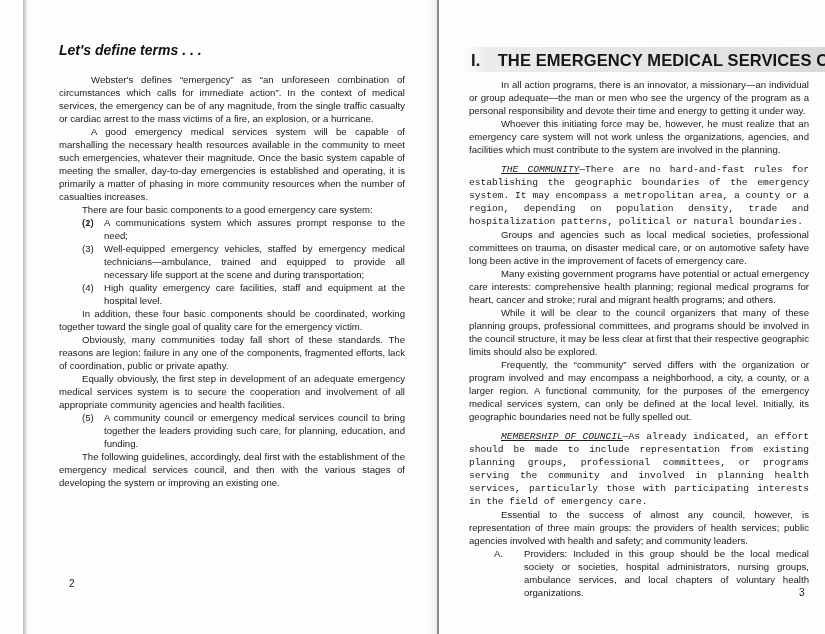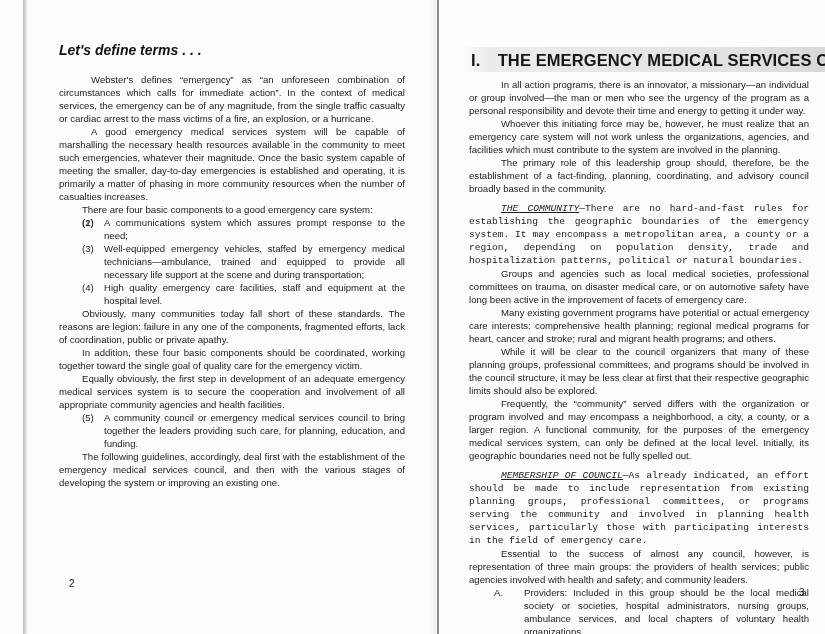--- a/index.html
+++ b/index.html
@@ -76,40 +76,39 @@
         <span>A communications system which assures prompt response to the need;</span>
       </div>
       <div class="item">
         <span class="label">(3)</span>
         <span>Well-equipped emergency vehicles, staffed by emergency medical technicians—ambulance, trained and equipped to provide all necessary life support at the scene and during transportation;</span>
       </div>
       <div class="item">
         <span class="label">(4)</span>
         <span>High quality emergency care facilities, staff and equipment at the hospital level.</span>
       </div>
+      <p class="indent2">In addition, these four basic components should be coordinated, working together toward the single goal of quality care for the emergency victim.</p>
       <p class="indent2">Obviously, many communities today fall short of these standards. The reasons are legion: failure in any one of the components, fragmented efforts, lack of coordination, public or private apathy.</p>
-      <p class="indent2">In addition, these four basic components should be coordinated, working together toward the single goal of quality care for the emergency victim.</p>
       <p class="indent2">Equally obviously, the first step in development of an adequate emergency medical services system is to secure the cooperation and involvement of all appropriate community agencies and health facilities.</p>
       <div class="item">
         <span class="label">(5)</span>
         <span>A community council or emergency medical services council to bring together the leaders providing such care, for planning, education, and funding.</span>
       </div>
       <p class="indent2">The following guidelines, accordingly, deal first with the establishment of the emergency medical services council, and then with the various stages of developing the system or improving an existing one.</p>
     </div>
     <div class="page-number pn-left">2</div>
   </div>
 
   <div class="right-title-bar">
     <h1 class="right-title"><span class="num">I.</span> <span>THE EMERGENCY MEDICAL SERVICES COUNCIL</span></h1>
   </div>
   <div class="page page-right">
     <div class="body-text">
-      <p>In all action programs, there is an innovator, a missionary—an individual or group involved—the man or men who see the urgency of the program as a personal responsibility and devote their time and energy to getting it under way.</p>
+      <p>In all action programs, there is an innovator, a missionary—an individual or group adequate—the man or men who see the urgency of the program as a personal responsibility and devote their time and energy to getting it under way.</p>
       <p>Whoever this initiating force may be, however, he must realize that an emergency care system will not work unless the organizations, agencies, and facilities which must contribute to the system are involved in the planning.</p>
-      <p>The primary role of this leadership group should, therefore, be the establishment of a fact-finding, planning, coordinating, and advisory council broadly based in the community.</p>
       <p class="gap"><span class="u">THE COMMUNITY</span><span>—There are no hard-and-fast rules for establishing the geographic boundaries of the emergency system. It may encompass a metropolitan area, a county or a region, depending on population density, trade and hospitalization patterns, political or natural boundaries.</span></p>
       <p>Groups and agencies such as local medical societies, professional committees on trauma, on disaster medical care, or on automotive safety have long been active in the improvement of facets of emergency care.</p>
       <p>Many existing government programs have potential or actual emergency care interests: comprehensive health planning; regional medical programs for heart, cancer and stroke; rural and migrant health programs; and others.</p>
       <p>While it will be clear to the council organizers that many of these planning groups, professional committees, and programs should be involved in the council structure, it may be less clear at first that their respective geographic limits should also be explored.</p>
       <p>Frequently, the “community” served differs with the organization or program involved and may encompass a neighborhood, a city, a county, or a larger region. A functional community, for the purposes of the emergency medical services system, can only be defined at the local level. Initially, its geographic boundaries need not be fully spelled out.</p>
       <p class="gap"><span class="u">MEMBERSHIP OF COUNCIL</span><span>—As already indicated, an effort should be made to include representation from existing planning groups, professional committees, or programs serving the community and involved in planning health services, particularly those with participating interests in the field of emergency care.</span></p>
       <p>Essential to the success of almost any council, however, is representation of three main groups: the providers of health services; public agencies involved with health and safety; and community leaders.</p>
       <div class="alpha">
         <span class="label">A.</span>
         <span>Providers: Included in this group should be the local medical society or societies, hospital administrators, nursing groups, ambulance services, and local chapters of voluntary health organizations.</span>

